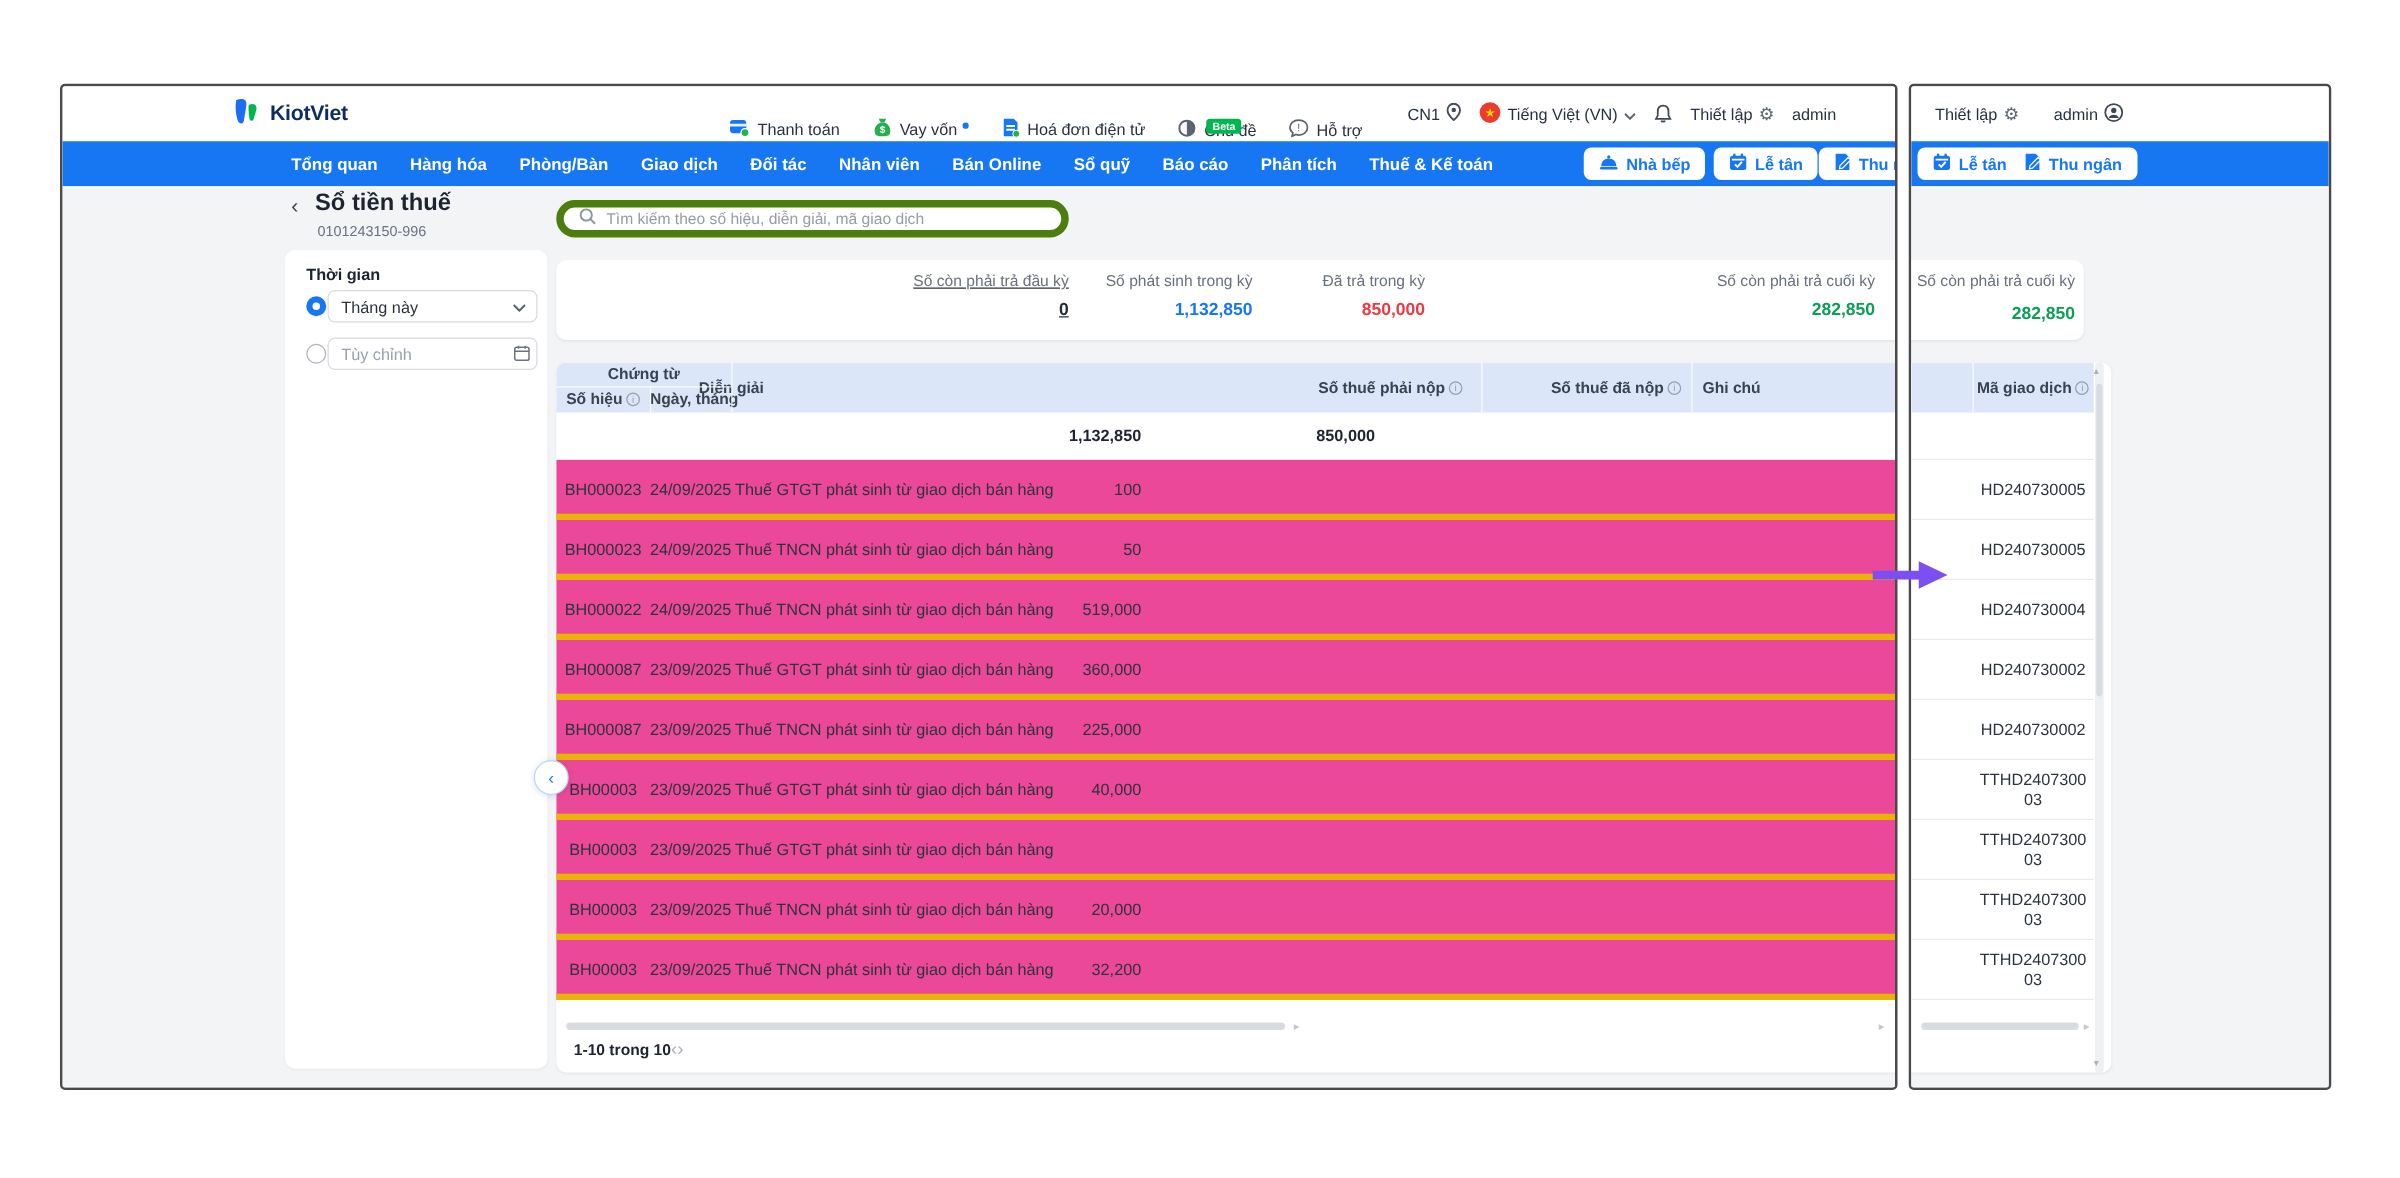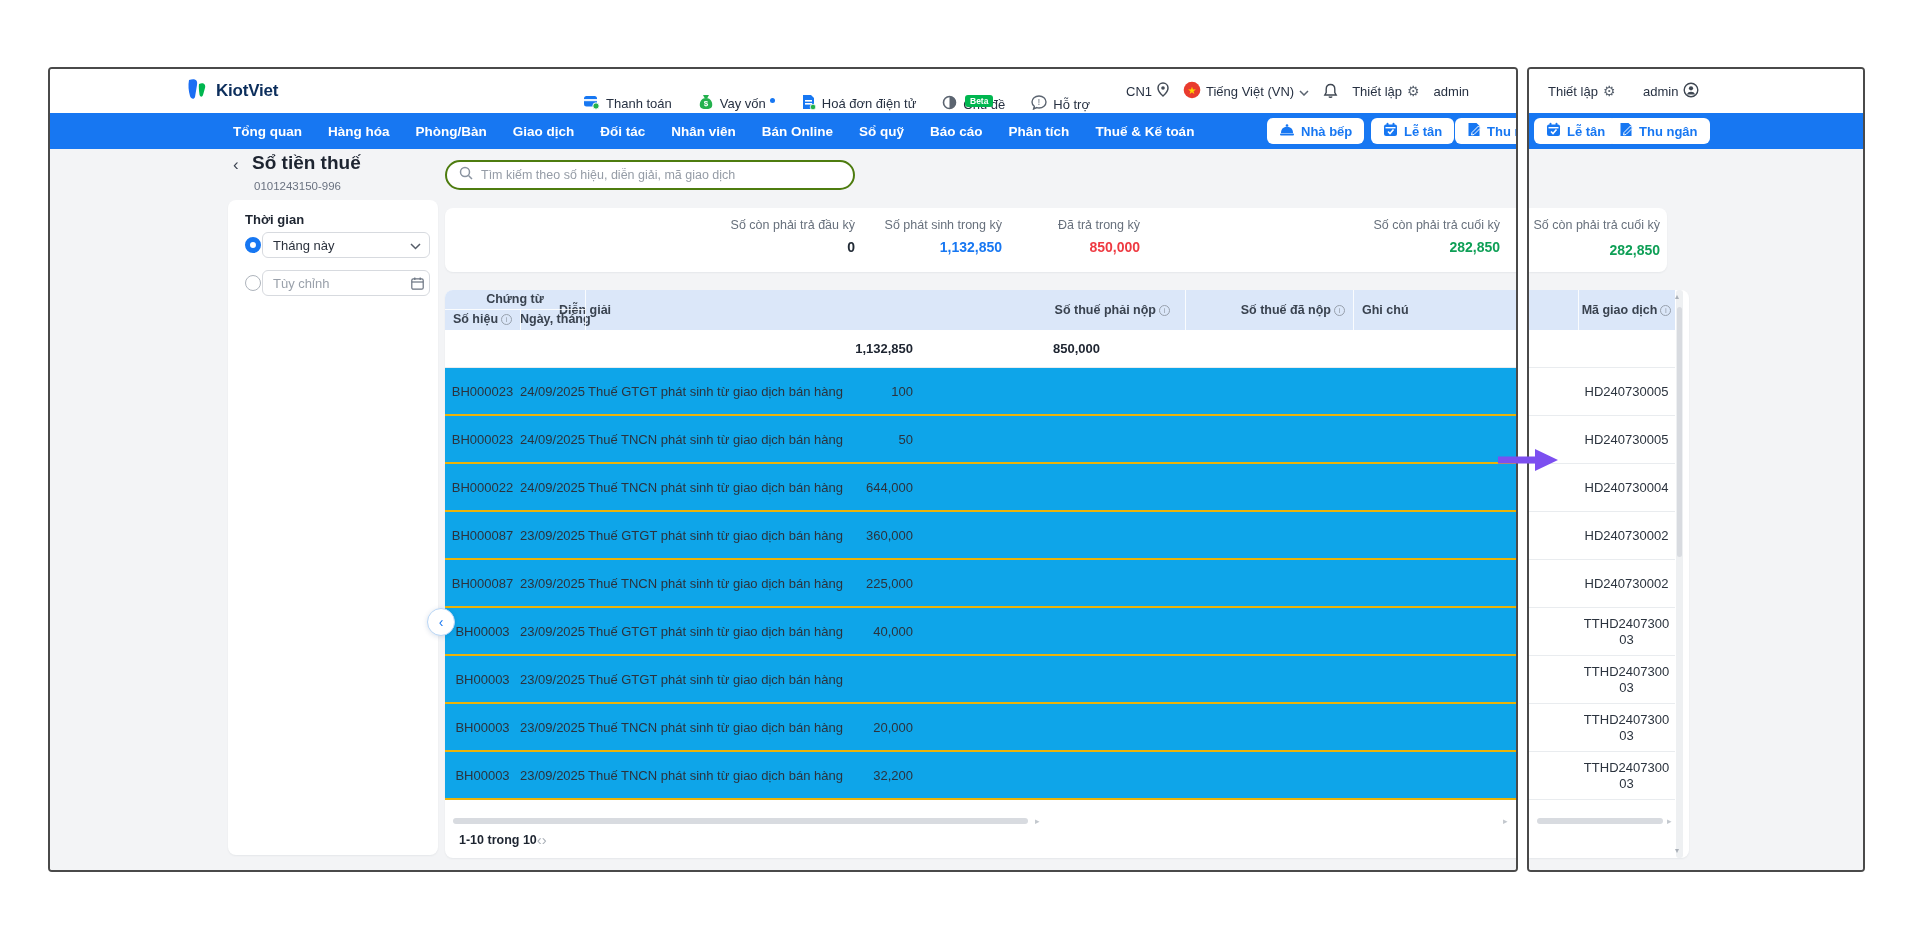--- a/index.html
+++ b/index.html
@@ -43,49 +43,49 @@
   .radio.sel { border:5px solid #1777f2; }
   .radio.unsel { border:1.5px solid #aeb4bc; }
   .fake-select { position:absolute; left:34px; top:32px; width:168px; height:26px; border:1px solid #d7dadf; border-radius:6px;
                  background:#fff; font-size:13px; color:#2b313c; display:flex; align-items:center; padding:0 8px 0 10px; cursor:pointer; }
   .fake-select .lbl { flex:1; }
   .custom-input { position:absolute; left:34px; top:70px; width:168px; height:26px; border:1px solid #d7dadf; border-radius:6px;
                   background:#fff; font-size:13px; color:#2b313c; padding:0 26px 0 10px; outline:none; }
   .custom-input::placeholder { color:#9aa1ab; }
   .cal-ico { position:absolute; left:183px; top:76px; }
 
-  .searchbox { position:absolute; left:395px; top:11px; width:410px; height:30px; background:#fff; border:2px solid #4d7c0f;
+  .searchbox { position:absolute; left:395px; top:11px; width:410px; height:30px; background:#fff; border:6px solid #4d7c0f;
                border-radius:15px; display:flex; align-items:center; padding:0 12px; gap:8px; }
   .searchbox input { border:none; outline:none; flex:1; font-size:12.5px; color:#2b313c; background:transparent; }
   .searchbox input::placeholder { color:#959ca6; }
 
   #summary-card { left:395px; top:59px; width:1090px; height:64px; border-radius:8px; }
   .metric { position:absolute; width:210px; text-align:right; }
   .metric .m-label { font-size:12.5px; color:#67707c; }
   .metric .m-value { font-size:14px; font-weight:700; margin-top:7px; }
-  #metric-0 { left:200px; top:10px; } #metric-1 { left:347px; top:10px; }
+  #metric-0 { left:200px; top:10px;text-decoration:underline; } #metric-1 { left:347px; top:10px; }
   #metric-2 { left:485px; top:10px; } #metric-3 { left:845px; top:10px; }
 
   #table-card { left:395px; top:141px; width:1090px; height:568px; border-radius:8px; overflow:hidden; }
   .thead { position:absolute; left:0; top:0; width:100%; height:40px; background:#dbe7f9; }
   .th { position:absolute; font-size:12.5px; font-weight:600; color:#39424f; white-space:nowrap; }
   .th-group { left:0; top:0; width:140px; text-align:center; line-height:19px; }
   .th-sohieu { left:0; top:19px; width:75px; text-align:center; line-height:21px; }
   .th-ngay { left:75px; top:19px; width:65px; text-align:center; line-height:21px; }
   .th-diengiai { left:114px; top:0; line-height:40px; }
   .th-phainop { left:525px; top:0; width:200px; text-align:right; line-height:40px; }
   .th-danop { left:700px; top:0; width:200px; text-align:right; line-height:40px; }
   .th-ghichu { left:917px; top:0; line-height:40px; }
   .hdiv { position:absolute; background:rgba(255,255,255,.85); }
   .info-dot { display:inline-block; width:11px; height:11px; border:1px solid #97a0ac; border-radius:50%; font-size:8px;
               line-height:10px; text-align:center; color:#97a0ac; font-weight:400; margin-left:3px; vertical-align:1px; }
   .info-dot::after { content:"i"; }
 
   .t-totals { position:absolute; left:0; top:40px; width:100%; height:38px; border-bottom:1px solid #e9ecef; }
-  .t-row { position:absolute; left:0; width:100%; height:48px; border-bottom:2px solid #eab308; background:#0ea5e9; }
+  .t-row { position:absolute; left:0; width:100%; height:48px; border-bottom:5px solid #eab308; background:#ec4899; }
   .c { position:absolute; top:0; font-size:13px; color:#2b333e; line-height:48px; white-space:nowrap; }
   .c-sohieu { left:0; width:75px; text-align:center; }
   .c-ngay { left:75px; width:65px; text-align:center; }
   .c-diengiai { left:143px; }
   .c-phainop { left:268px; width:200px; text-align:right; }
   .c-danop { left:455px; width:200px; text-align:right; }
   .bold { font-weight:700; color:#1d2430; }
 
   .hscroll-thumb { position:absolute; height:6px; border-radius:3px; background:#d8dbe0; }
   .scroll-arrow { position:absolute; font-size:9px; color:#c2c7cd; line-height:9px; }
@@ -331,21 +331,21 @@
         <div class="t-row" style="top:126px;">
           <span class="c c-sohieu">BH000023</span>
             <span class="c c-ngay">24/09/2025</span>
             <span class="c c-diengiai">Thuế TNCN phát sinh từ giao dịch bán hàng</span>
             <span class="c c-phainop">50</span>
         </div>
         <div class="t-row" style="top:174px;">
           <span class="c c-sohieu">BH000022</span>
             <span class="c c-ngay">24/09/2025</span>
             <span class="c c-diengiai">Thuế TNCN phát sinh từ giao dịch bán hàng</span>
-            <span class="c c-phainop">644,000</span>
+            <span class="c c-phainop">519,000</span>
         </div>
         <div class="t-row" style="top:222px;">
           <span class="c c-sohieu">BH000087</span>
             <span class="c c-ngay">23/09/2025</span>
             <span class="c c-diengiai">Thuế GTGT phát sinh từ giao dịch bán hàng</span>
             <span class="c c-phainop">360,000</span>
         </div>
         <div class="t-row" style="top:270px;">
           <span class="c c-sohieu">BH000087</span>
             <span class="c c-ngay">23/09/2025</span>

